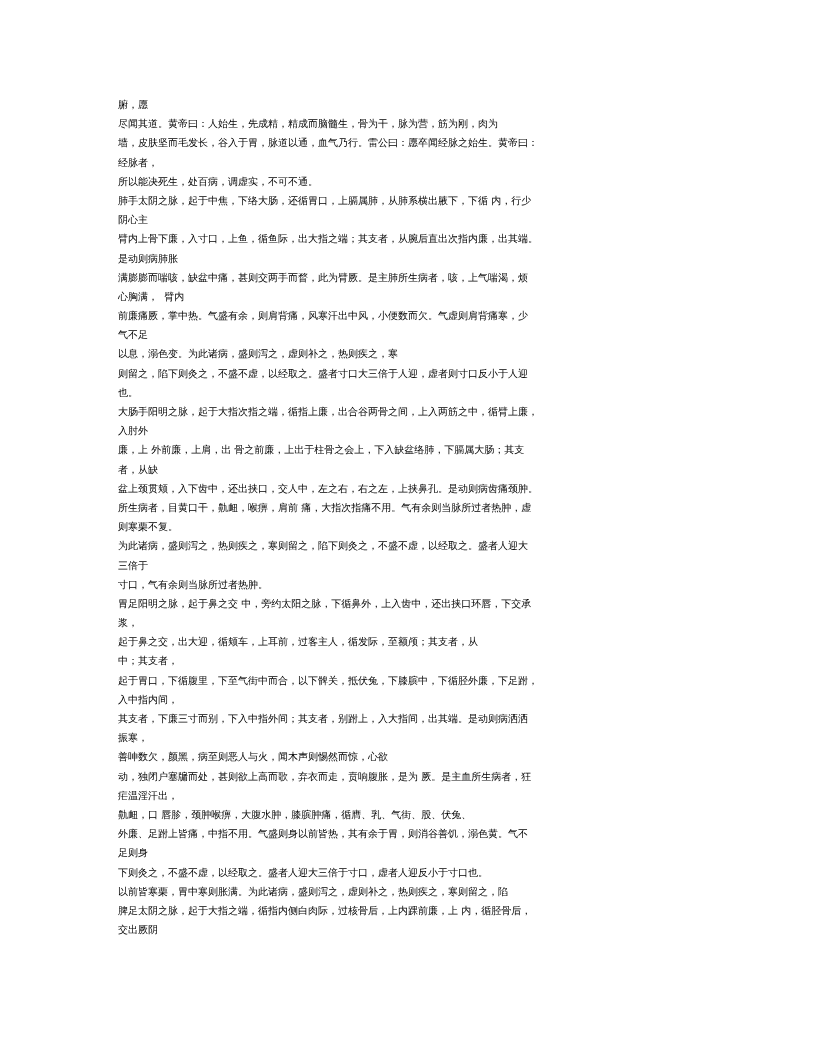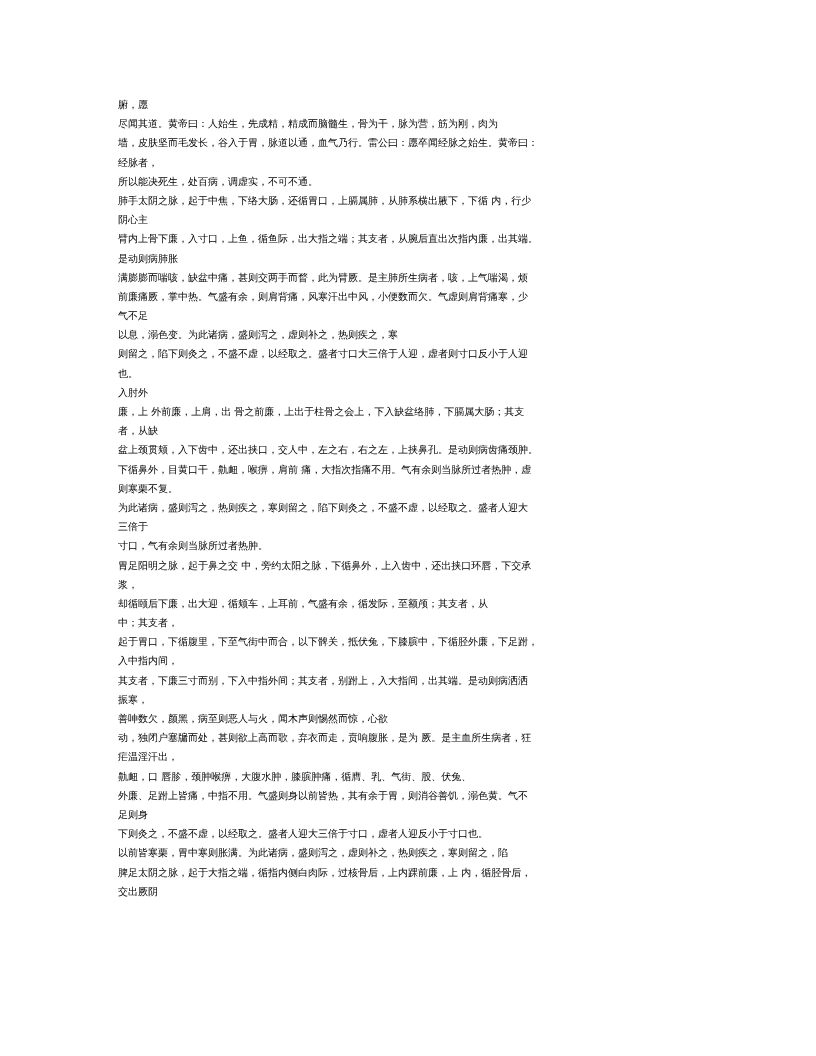--- a/index.html
+++ b/index.html
@@ -23,37 +23,39 @@
   <span class="line">腑，愿</span>
   <span class="line">尽闻其道。黄帝曰：人始生，先成精，精成而脑髓生，骨为干，脉为营，筋为刚，肉为</span>
   <span class="line">墙，皮肤坚而毛发长，谷入于胃，脉道以通，血气乃行。雷公曰：愿卒闻经脉之始生。黄帝曰：</span>
   <span class="line">经脉者，</span>
   <span class="line">所以能决死生，处百病，调虚实，不可不通。</span>
   <span class="line">肺手太阴之脉，起于中焦，下络大肠，还循胃口，上膈属肺，从肺系横出腋下，下循 内，行少</span>
   <span class="line">阴心主</span>
   <span class="line">臂内上骨下廉，入寸口，上鱼，循鱼际，出大指之端；其支者，从腕后直出次指内廉，出其端。</span>
   <span class="line">是动则病肺胀</span>
   <span class="line">满膨膨而喘咳，缺盆中痛，甚则交两手而瞀，此为臂厥。是主肺所生病者，咳，上气喘渴，烦</span>
+  <span class="line">心胸满，  臂内</span>
   <span class="line">前廉痛厥，掌中热。气盛有余，则肩背痛，风寒汗出中风，小便数而欠。气虚则肩背痛寒，少</span>
   <span class="line">气不足</span>
   <span class="line">以息，溺色变。为此诸病，盛则泻之，虚则补之，热则疾之，寒</span>
   <span class="line">则留之，陷下则灸之，不盛不虚，以经取之。盛者寸口大三倍于人迎，虚者则寸口反小于人迎</span>
   <span class="line">也。</span>
+  <span class="line">大肠手阳明之脉，起于大指次指之端，循指上廉，出合谷两骨之间，上入两筋之中，循臂上廉，</span>
   <span class="line">入肘外</span>
   <span class="line">廉，上 外前廉，上肩，出 骨之前廉，上出于柱骨之会上，下入缺盆络肺，下膈属大肠；其支</span>
   <span class="line">者，从缺</span>
   <span class="line">盆上颈贯颊，入下齿中，还出挟口，交人中，左之右，右之左，上挟鼻孔。是动则病齿痛颈肿。</span>
-  <span class="line">下循鼻外，目黄口干，鼽衄，喉痹，肩前 痛，大指次指痛不用。气有余则当脉所过者热肿，虚</span>
+  <span class="line">所生病者，目黄口干，鼽衄，喉痹，肩前 痛，大指次指痛不用。气有余则当脉所过者热肿，虚</span>
   <span class="line">则寒栗不复。</span>
   <span class="line">为此诸病，盛则泻之，热则疾之，寒则留之，陷下则灸之，不盛不虚，以经取之。盛者人迎大</span>
   <span class="line">三倍于</span>
   <span class="line">寸口，气有余则当脉所过者热肿。</span>
   <span class="line">胃足阳明之脉，起于鼻之交 中，旁约太阳之脉，下循鼻外，上入齿中，还出挟口环唇，下交承</span>
   <span class="line">浆，</span>
-  <span class="line">却循颐后下廉，出大迎，循颊车，上耳前，气盛有余，循发际，至额颅；其支者，从</span>
+  <span class="line">起于鼻之交，出大迎，循颊车，上耳前，过客主人，循发际，至额颅；其支者，从</span>
   <span class="line">中；其支者，</span>
   <span class="line">起于胃口，下循腹里，下至气街中而合，以下髀关，抵伏兔，下膝膑中，下循胫外廉，下足跗，</span>
   <span class="line">入中指内间，</span>
   <span class="line">其支者，下廉三寸而别，下入中指外间；其支者，别跗上，入大指间，出其端。是动则病洒洒</span>
   <span class="line">振寒，</span>
   <span class="line">善呻数欠，颜黑，病至则恶人与火，闻木声则惕然而惊，心欲</span>
   <span class="line">动，独闭户塞牖而处，甚则欲上高而歌，弃衣而走，贲响腹胀，是为 厥。是主血所生病者，狂</span>
   <span class="line">疟温淫汗出，</span>
   <span class="line">鼽衄，口 唇胗，颈肿喉痹，大腹水肿，膝膑肿痛，循膺、乳、气街、股、伏兔、</span>
   <span class="line">外廉、足跗上皆痛，中指不用。气盛则身以前皆热，其有余于胃，则消谷善饥，溺色黄。气不</span>

